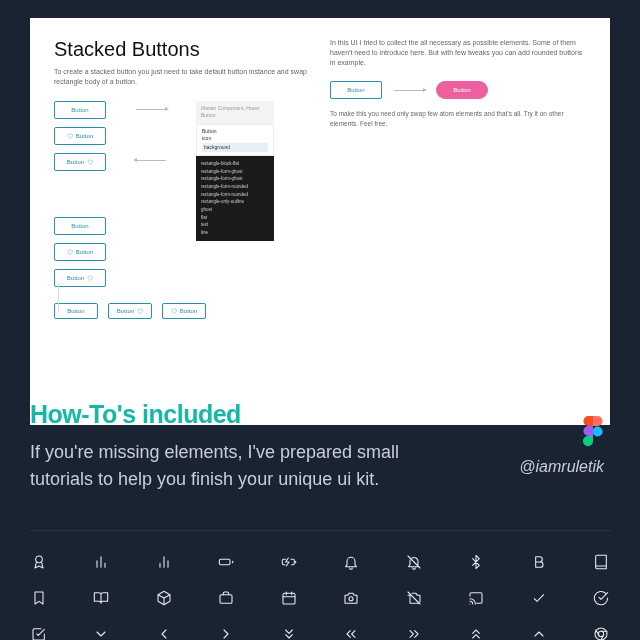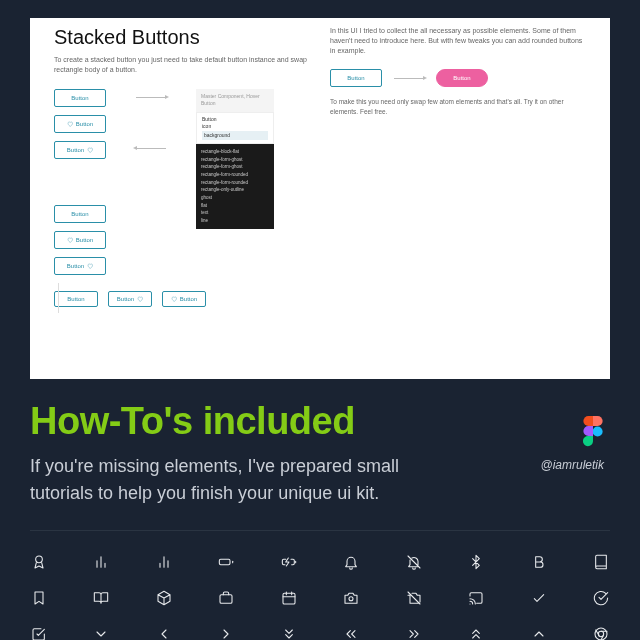--- a/index.html
+++ b/index.html
@@ -9,23 +9,23 @@
     background: #1a2332;
     font-family: -apple-system, BlinkMacSystemFont, "Segoe UI", Helvetica, Arial, sans-serif;
     overflow: hidden;
     position: relative;
   }
   .white-panel {
     position: absolute;
     top: 18px;
     left: 30px;
     right: 30px;
-    height: 361px;
+    height: 407px;
     background: #ffffff;
-    padding: 8px 24px;
+    padding: 20px 24px;
     display: flex;
     gap: 20px;
   }
   .col {
     flex: 1;
   }
   .col h2 {
     font-size: 20px;
     font-weight: 400;
     color: #111;
@@ -133,44 +133,44 @@
     color: #666;
     line-height: 1.5;
   }
   .hero {
     position: absolute;
     left: 30px;
     right: 30px;
     top: 400px;
   }
   .hero h1 {
-    font-size: 38px;
+    font-size: 25px;
     font-weight: 700;
-    color: #84cc16;
+    color: #14b8a6;
     letter-spacing: -0.5px;
   }
   .hero p {
     font-size: 18px;
     color: #c9ced6;
     margin-top: 10px;
     line-height: 1.5;
     max-width: 420px;
   }
   .figma-logo {
     position: absolute;
     right: 36px;
     top: 415px;
     width: 22px;
     height: 32px;
   }
   .handle {
     position: absolute;
     right: 36px;
     top: 458px;
-    font-size: 12px;
+    font-size: 16px;
     color: #c9ced6;
     font-style: italic;
   }
   .icon-grid {
     position: absolute;
     left: 30px;
     right: 30px;
     top: 530px;
     border-top: 1px solid #2a3442;
     padding-top: 22px;

